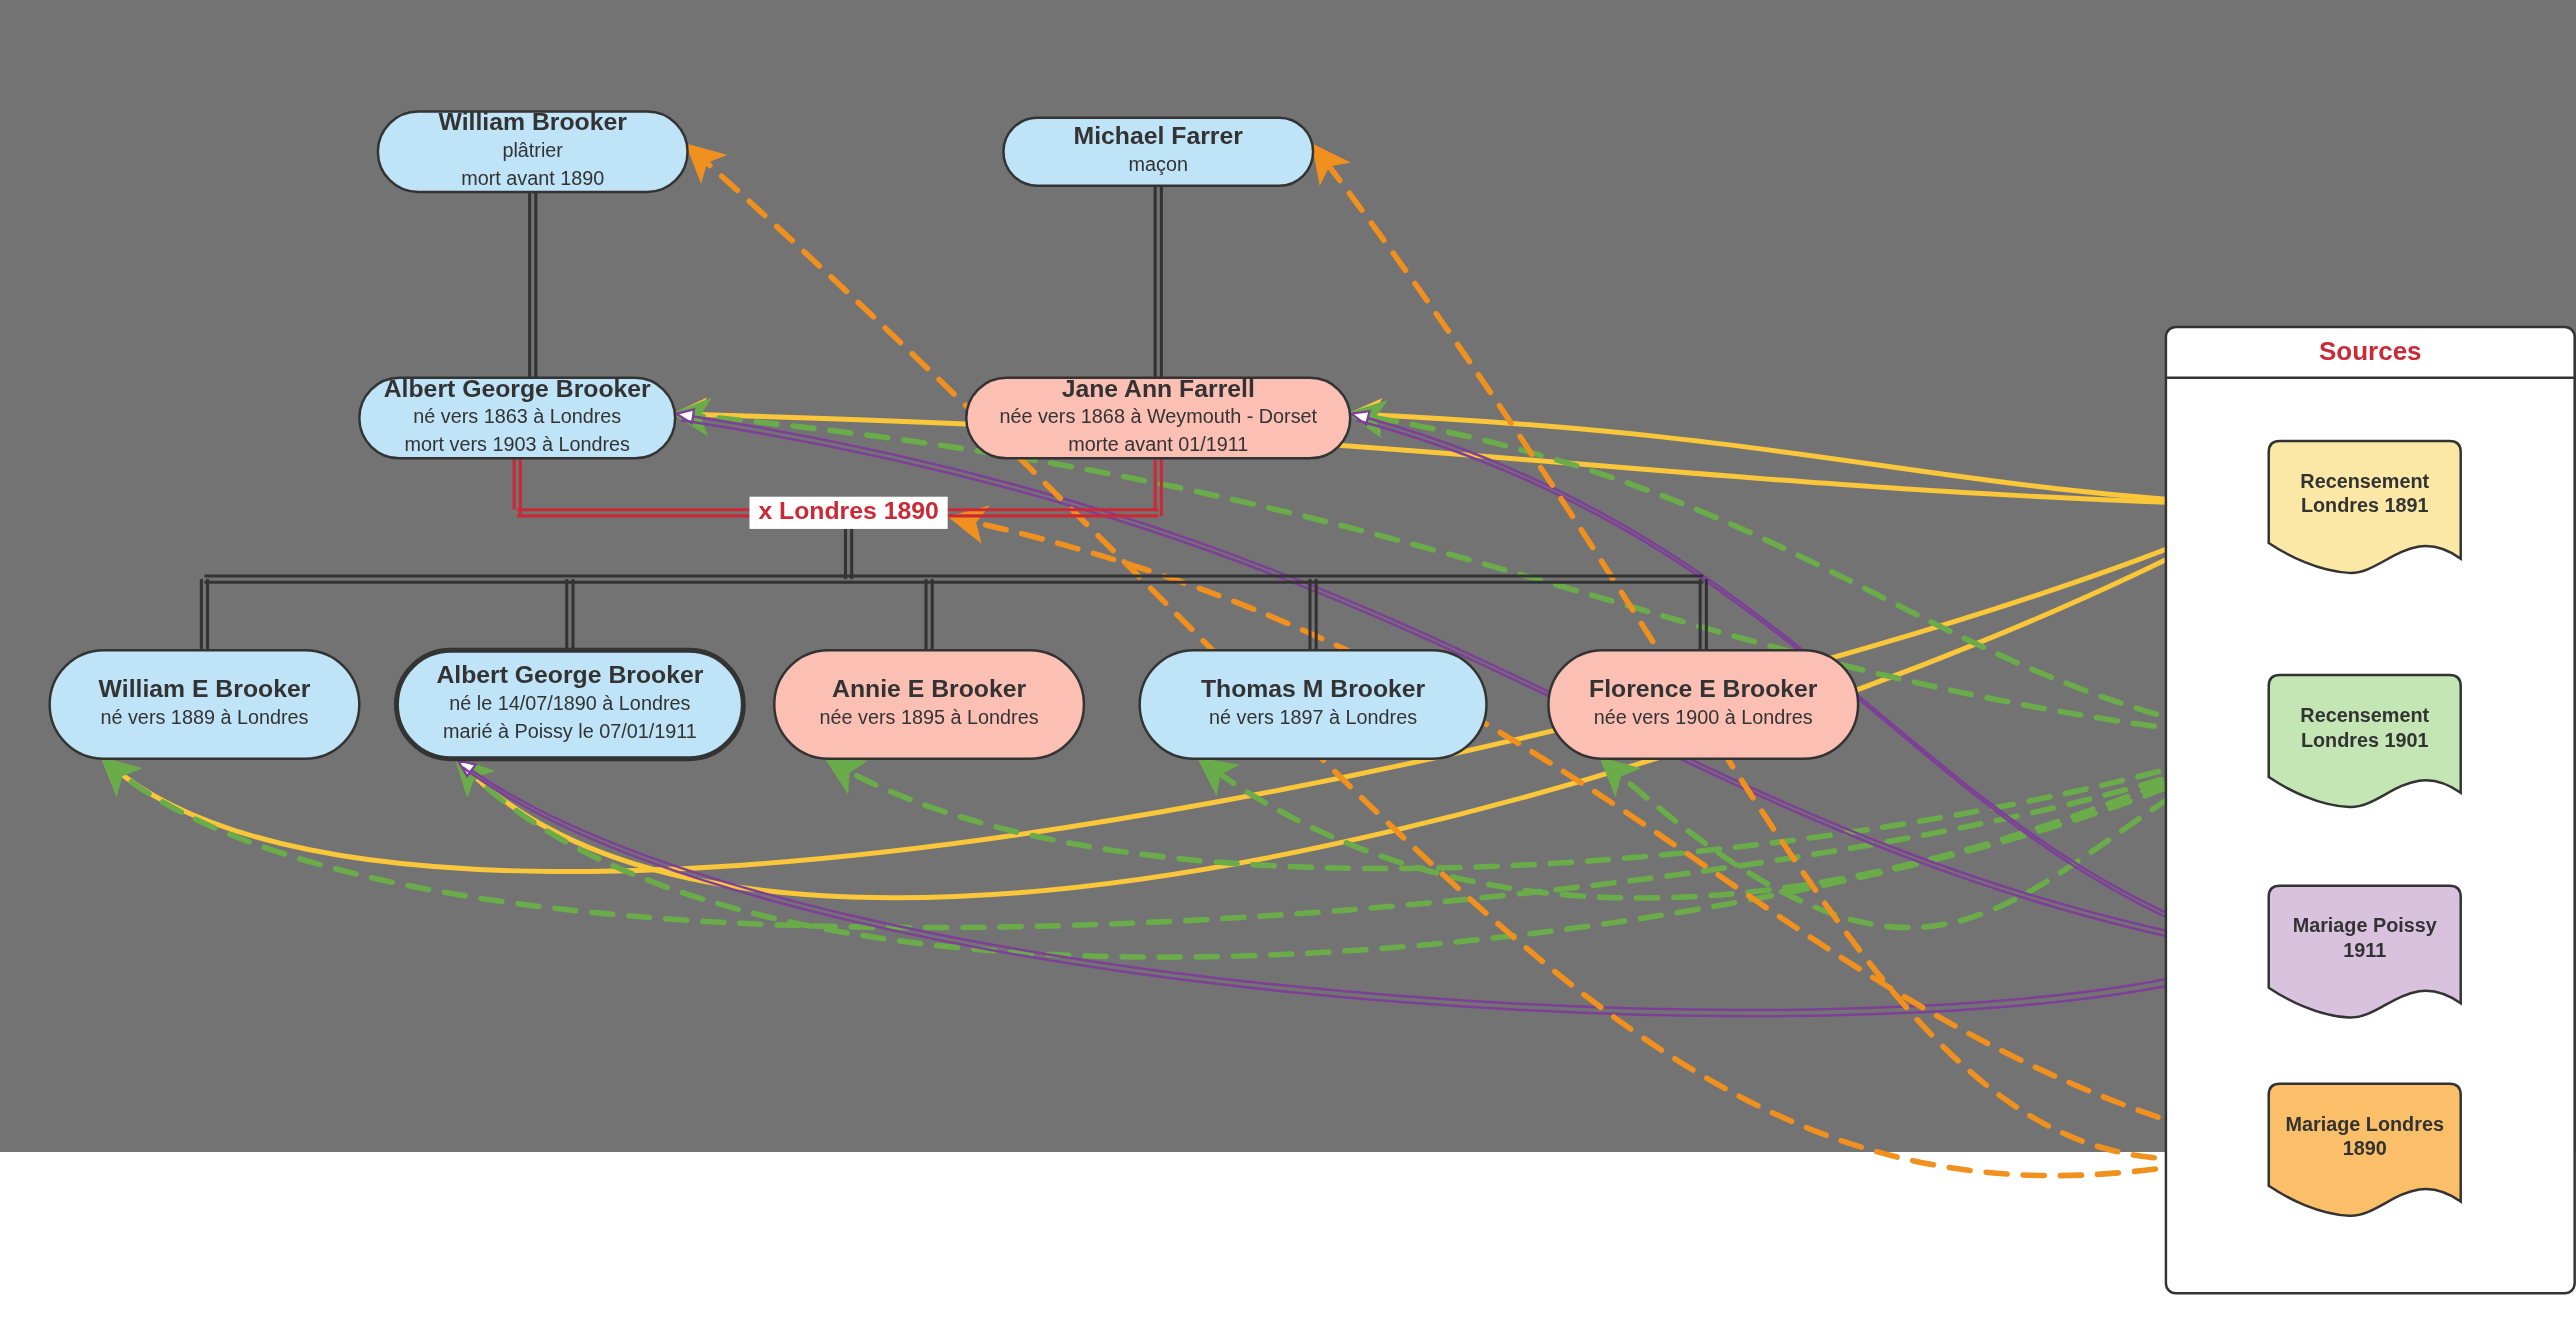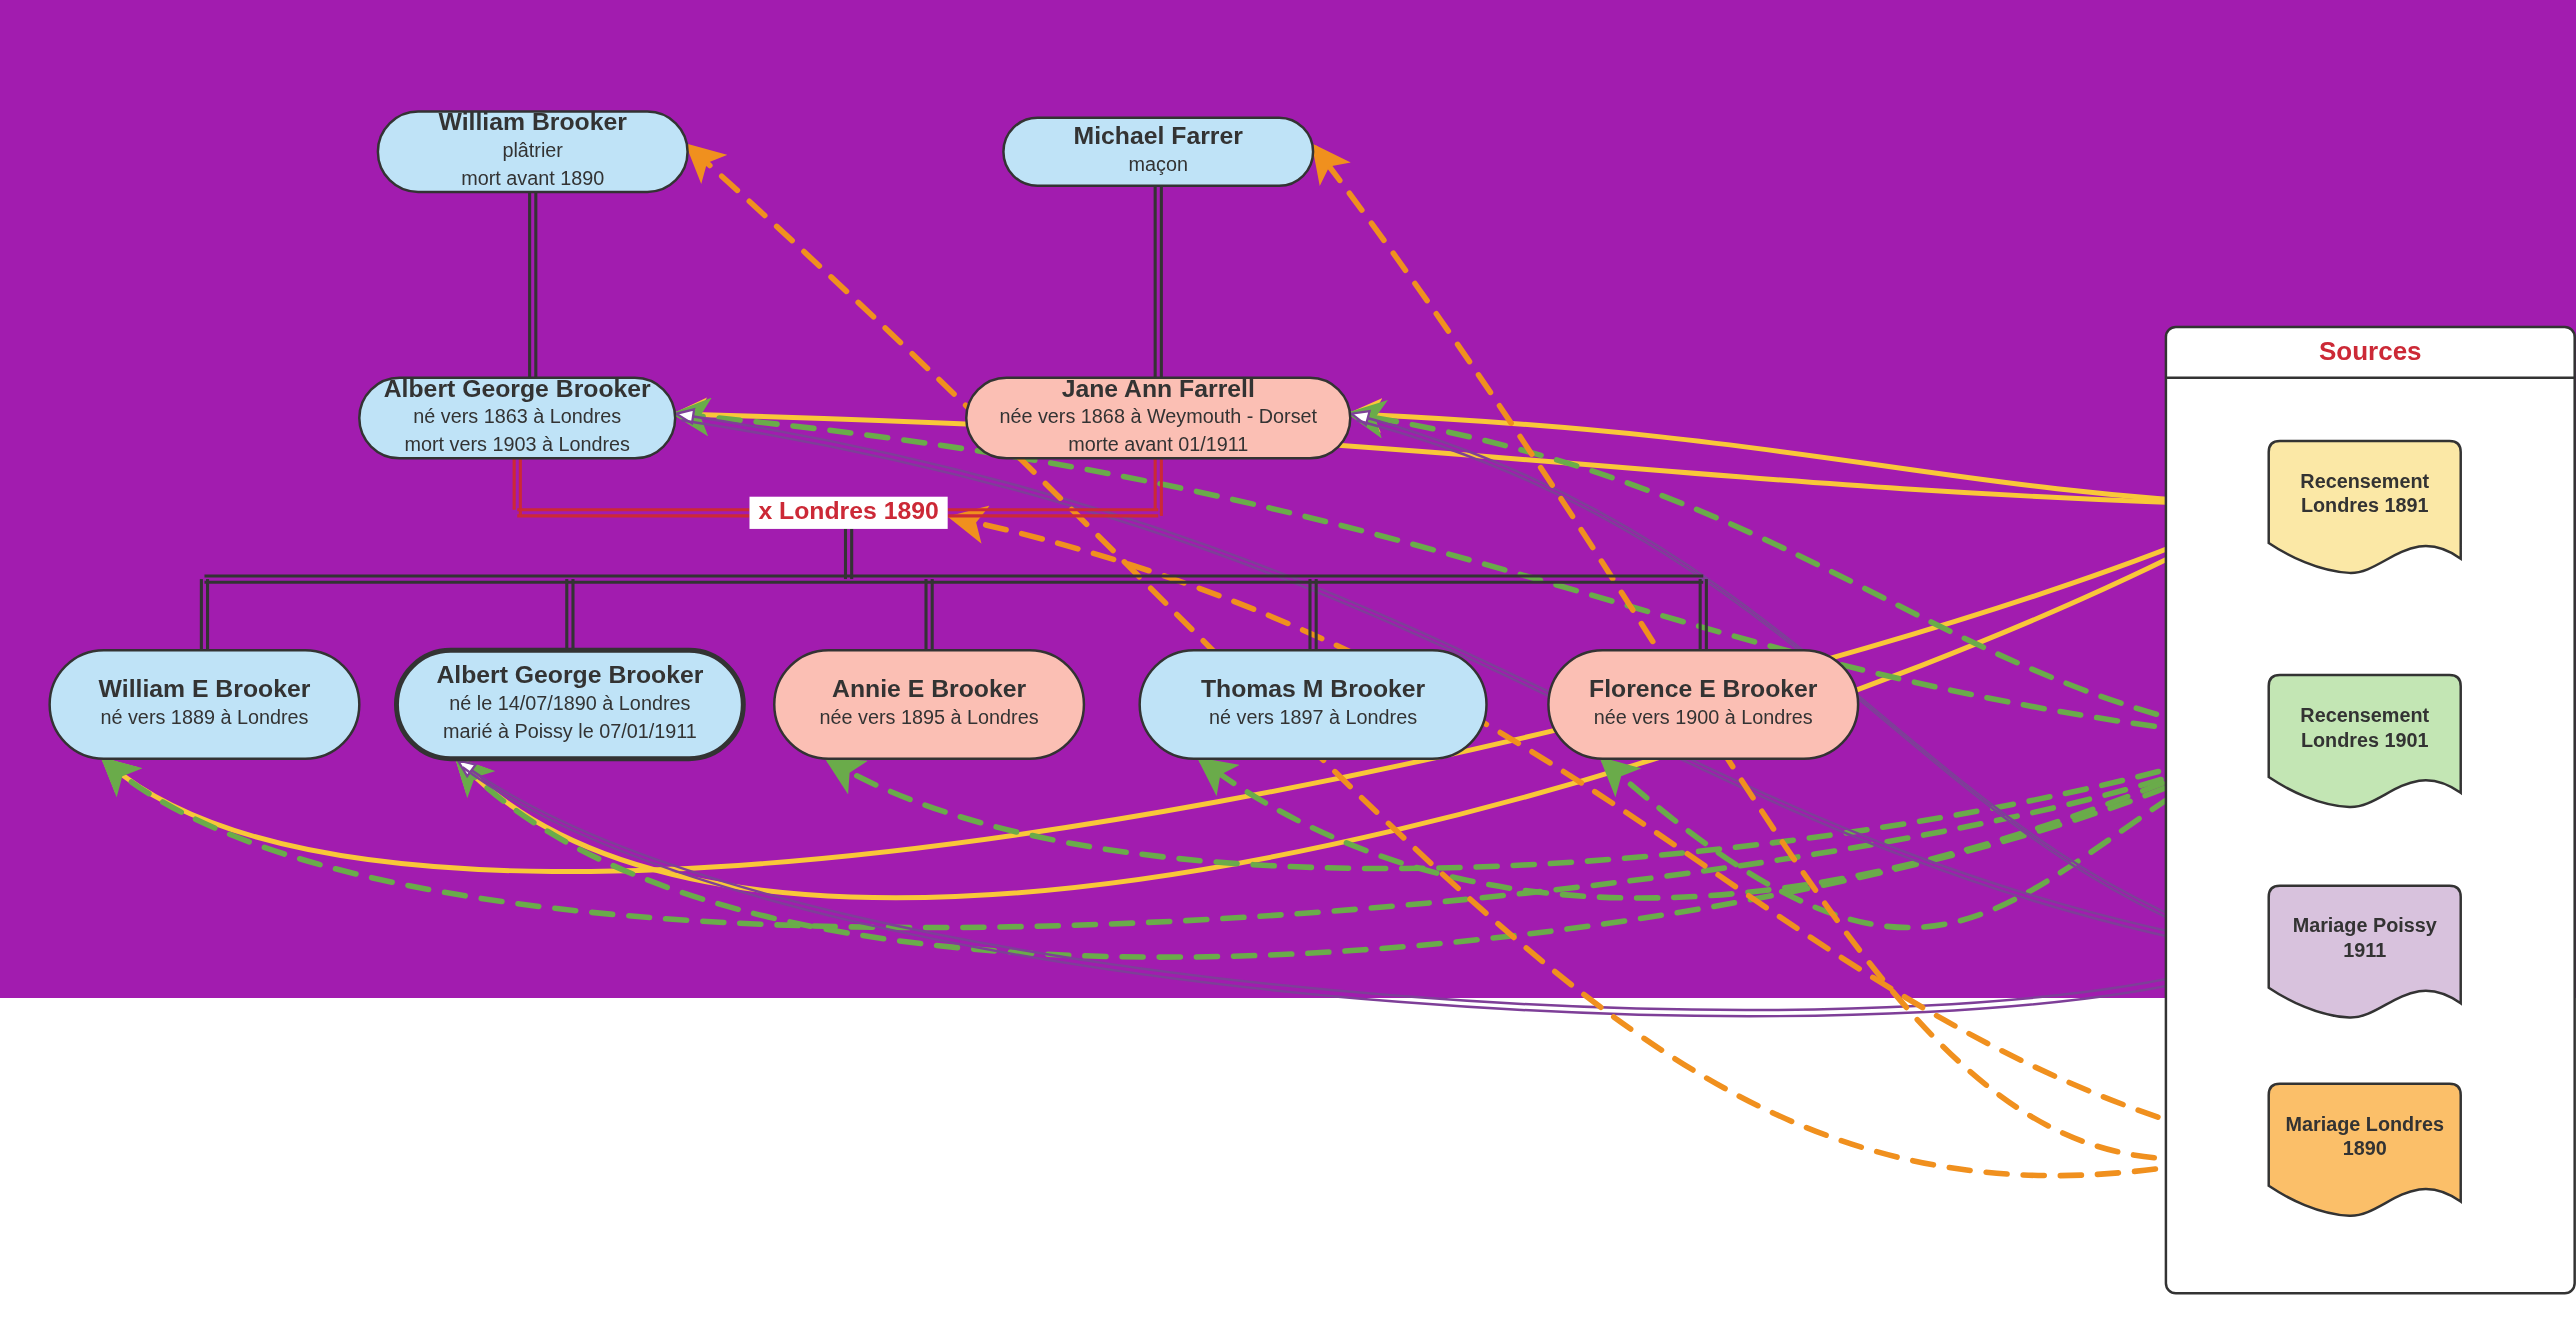--- a/index.html
+++ b/index.html
@@ -1,19 +1,19 @@
 <!DOCTYPE html>
 <html style="font-size:10px"><head>
 <meta charset="utf-8">
 <title>Genealogy — Brooker / Farrell</title>
 <style>
   html,body{margin:0;padding:0;background:#ffffff;}
   body{width:2576px;height:1326px;overflow:hidden;
        font-family:"Liberation Sans","DejaVu Sans",sans-serif;}
-  #stage{position:relative;width:2576px;height:998px;background:#a21caf;}
+  #stage{position:relative;width:2576px;height:1152px;background:#737373;}
   svg#diagram{position:absolute;left:0;top:0;width:2576px;height:1326px;display:block;}
   .node-title{font-weight:bold;font-size:40px;fill:#333333;}
   .node-line{font-size:32px;fill:#333333;}
   .union-label{font-weight:bold;font-size:40px;fill:#cc2936;}
   .panel-title{font-weight:bold;font-size:42px;fill:#cc2936;}
   .src-label{font-weight:bold;font-size:32px;fill:#333333;}
   text{dominant-baseline:middle;}
 </style>
 </head>
 <body>

